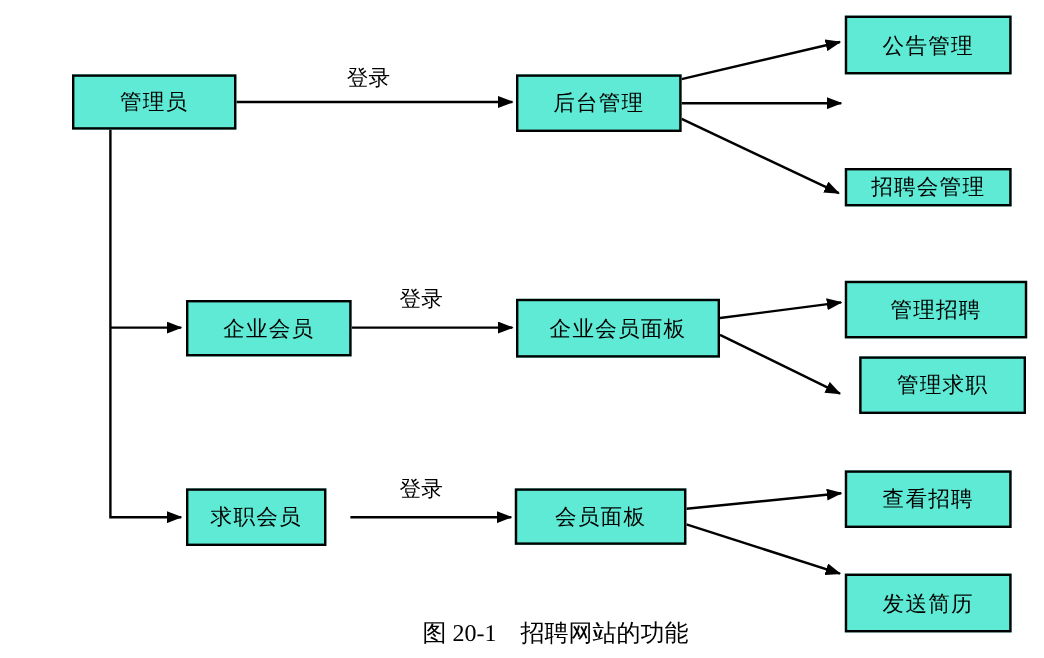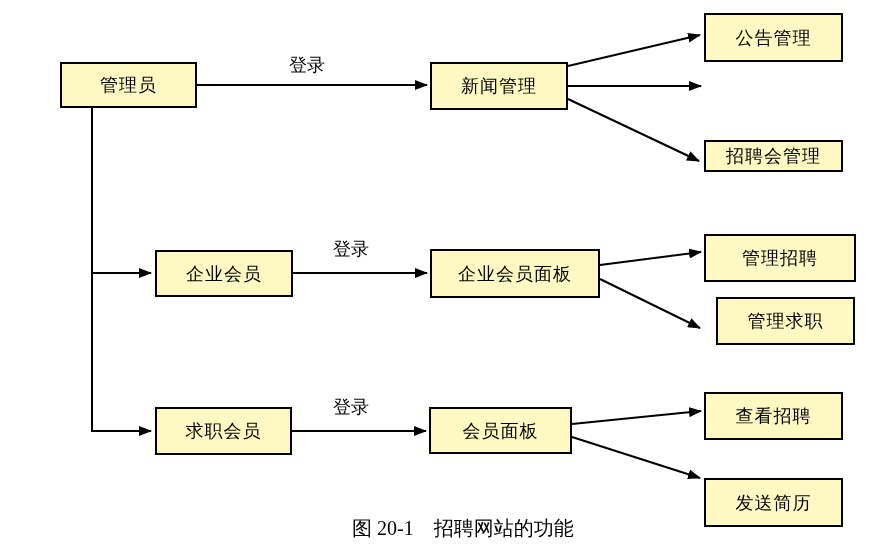--- a/index.html
+++ b/index.html
@@ -15,21 +15,21 @@
   .edges {
     position: absolute;
     left: 0; top: 0;
     width: 870px; height: 548px;
     pointer-events: none;
   }
   .node {
     position: absolute;
     box-sizing: border-box;
     border: 2px solid #000000;
-    background: #fef9c3;
+    background: #5eead4;
     display: flex;
     align-items: center;
     justify-content: center;
     font-size: 18px;
     line-height: 1;
     letter-spacing: 1px;
     white-space: nowrap;
   }
   .edge-label {
     position: absolute;
@@ -68,36 +68,36 @@
     <line x1="600" y1="265" x2="701" y2="252" stroke="#000" stroke-width="2" marker-end="url(#arrow)"></line>
     <line x1="600" y1="279" x2="700" y2="328" stroke="#000" stroke-width="2" marker-end="url(#arrow)"></line>
 
     <line x1="292" y1="431" x2="426" y2="431" stroke="#000" stroke-width="2" marker-end="url(#arrow)"></line>
     <line x1="572" y1="424" x2="701" y2="411" stroke="#000" stroke-width="2" marker-end="url(#arrow)"></line>
     <line x1="572" y1="437" x2="700" y2="478" stroke="#000" stroke-width="2" marker-end="url(#arrow)"></line>
   </svg>
 
   <div class="node" style="left:60px; top:62px; width:137px; height:46px;">管理员</div>
 
-  <div class="node" style="left:430px; top:62px; width:138px; height:48px;">新闻管理</div>
+  <div class="node" style="left:430px; top:62px; width:138px; height:48px;">后台管理</div>
 
   <div class="node" style="left:704px; top:13px; width:139px; height:49px;">公告管理</div>
 
 
   <div class="node" style="left:704px; top:140px; width:139px; height:32px;">招聘会管理</div>
 
   <div class="node" style="left:155px; top:250px; width:138px; height:47px;">企业会员</div>
 
   <div class="node" style="left:430px; top:249px; width:170px; height:49px;">企业会员面板</div>
 
   <div class="node" style="left:704px; top:234px; width:152px; height:48px;">管理招聘</div>
 
   <div class="node" style="left:704px; top:297px; width:139px; height:48px;margin-left:12px;">管理求职</div>
 
-  <div class="node" style="left:155px; top:407px; width:137px; height:48px;">求职会员</div>
+  <div class="node" style="left:155px; top:407px; width:117px; height:48px;">求职会员</div>
 
   <div class="node" style="left:429px; top:407px; width:143px; height:47px;">会员面板</div>
 
   <div class="node" style="left:704px; top:392px; width:139px; height:48px;">查看招聘</div>
 
   <div class="node" style="left:704px; top:454px; width:139px; height:49px;margin-top:24px;">发送简历</div>
 
   <div class="edge-label" style="left:289px; top:56px;">登录</div>
 
   <div class="edge-label" style="left:333px; top:240px;">登录</div>

